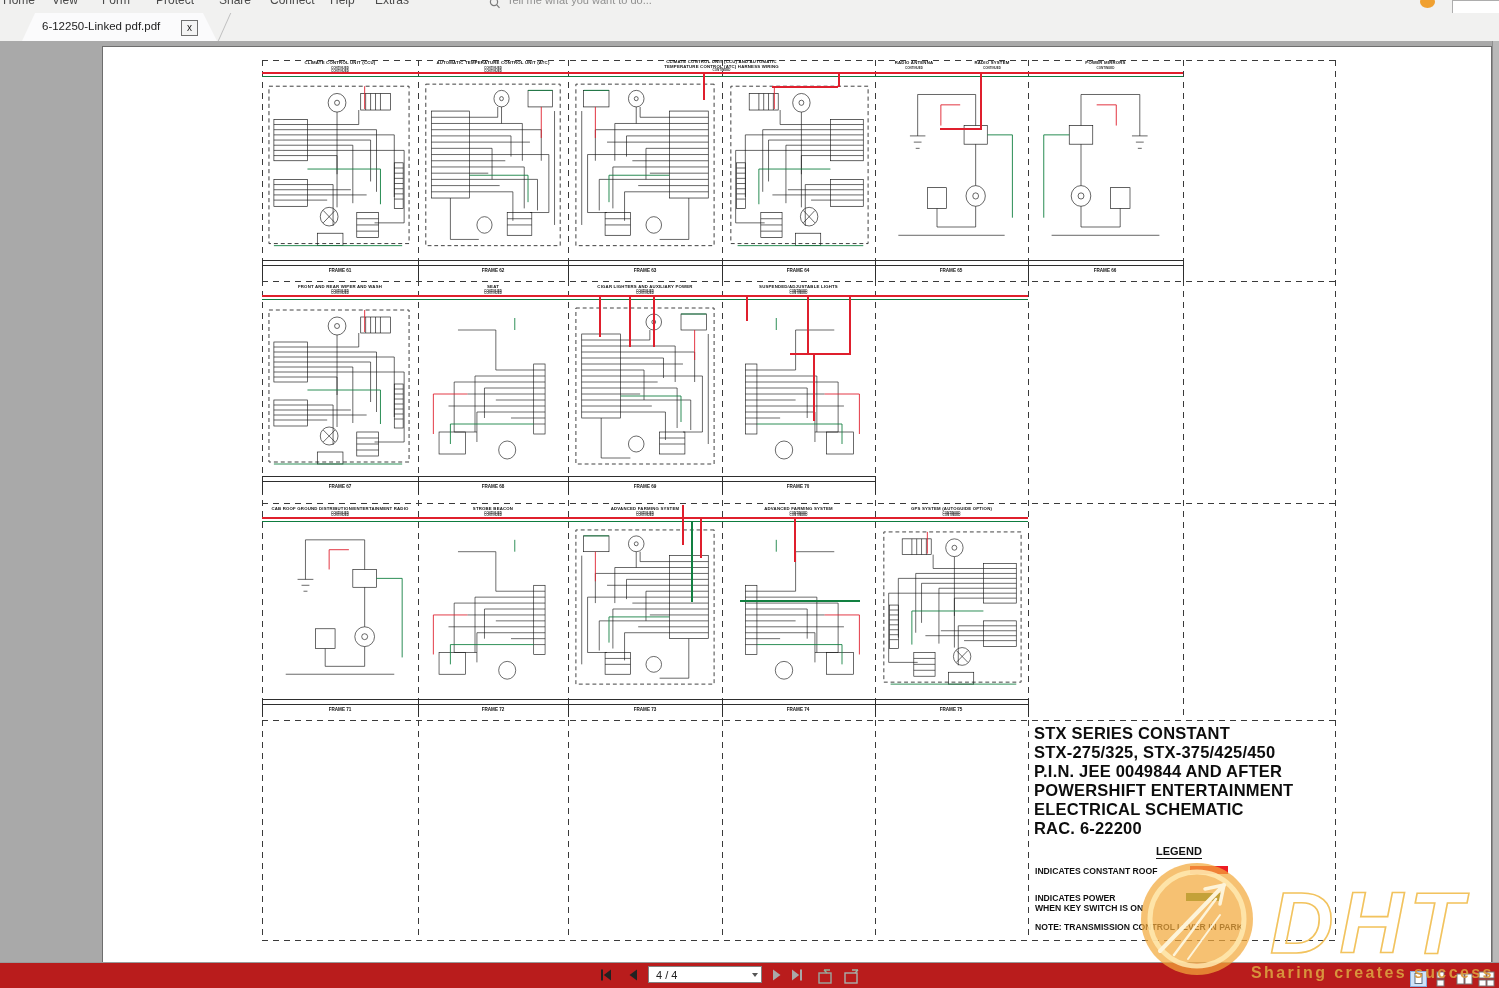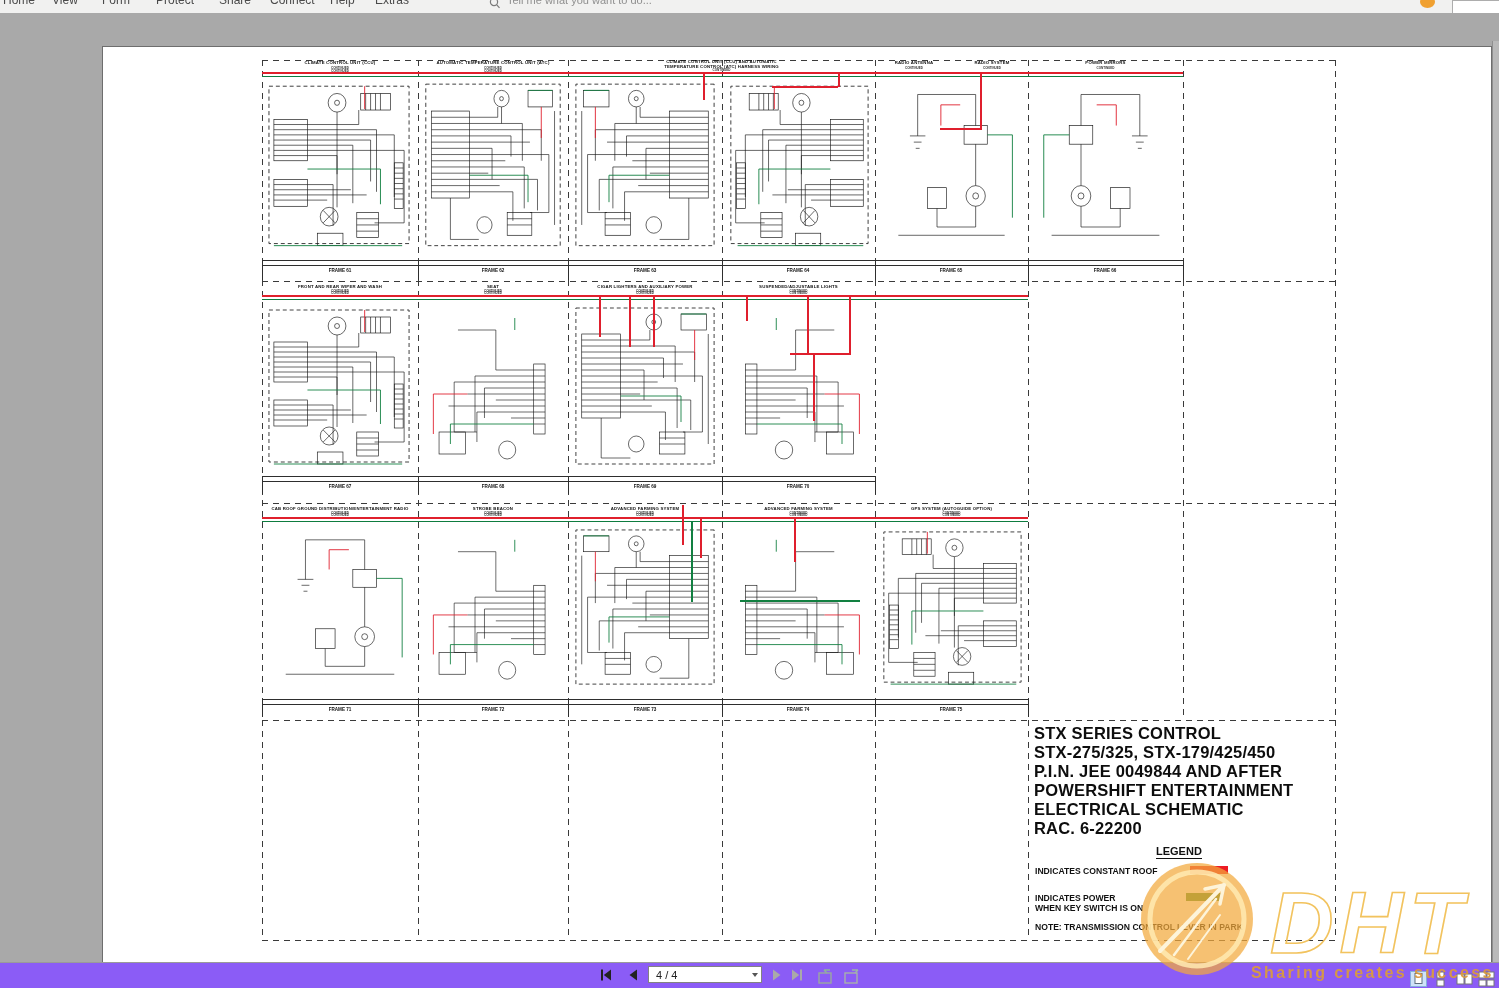--- a/index.html
+++ b/index.html
@@ -53,21 +53,21 @@
   .legend-head{position:absolute;font-size:11px;font-weight:bold;color:#111;border-bottom:1.4px solid #111;padding-bottom:1px;}
   .legend-txt{position:absolute;font-size:8.6px;font-weight:bold;color:#111;white-space:nowrap;line-height:10px;}
   .swatch{position:absolute;}
 
   
   .wm{position:absolute;z-index:60;pointer-events:none;}
   .wm-tagline{position:absolute;left:1243px;top:964px;z-index:61;font-size:16px;font-weight:bold;
               letter-spacing:2.4px;color:rgba(217,154,62,.95);white-space:nowrap;pointer-events:none;margin-left:8px;}
 
   
-  .statusbar{position:absolute;left:0;top:962px;width:1499px;height:26px;background:#8b5cf6;border-top:1px solid #9a9a9a;box-sizing:border-box;}
+  .statusbar{position:absolute;left:0;top:962px;width:1499px;height:26px;background:#b91c1c;border-top:1px solid #9a9a9a;box-sizing:border-box;}
   .navbtn{position:absolute;top:5px;width:14px;height:14px;}
   .pagebox{position:absolute;left:648px;top:3px;width:114px;height:17px;background:#fff;border:1px solid #828282;box-sizing:border-box;}
   .pagebox .val{position:absolute;left:7px;top:2px;font-size:11px;color:#222;}
   .pagebox .caret{position:absolute;right:3px;top:6px;width:0;height:0;border-left:3.5px solid transparent;border-right:3.5px solid transparent;border-top:4.5px solid #555;}
   .viewbtn{position:absolute;top:8px;width:17px;height:16px;}
 </style>
 </head>
 <body>
 
 <div class="screen">
@@ -159,20 +159,27 @@
     <span class="menu-item" style="left:375px">Extras</span>
     <svg class="abs" style="left:489px;top:-4px" width="11" height="14">
       <circle cx="5" cy="6" r="3.6" fill="none" stroke="#7a7a7a" stroke-width="1.2"></circle>
       <line x1="7.8" y1="8.8" x2="10.5" y2="11.8" stroke="#7a7a7a" stroke-width="1.2"></line>
     </svg>
     <span class="search-hint" style="left:507px">Tell me what you want to do...</span>
     <span class="orange-dot" style="left:1420px"></span>
     <span class="mini-input" style="left:1452px"></span>
   </div>
 
+  <div class="tabbar">
+    <div class="tab">
+      <span class="tab-title">6-12250-Linked pdf.pdf</span>
+      <span class="tab-close">x</span>
+    </div>
+    <div class="ghost-edge"></div>
+  </div>
 
   <div class="docarea">
     <div class="page"></div>
     <div class="vscroll"></div>
   </div>
 
   <div class="vdash" style="left:262px;top:60px;height:880px"></div>
   <div class="vdash" style="left:418px;top:60px;height:880px"></div>
   <div class="vdash" style="left:568px;top:60px;height:880px"></div>
   <div class="vdash" style="left:722px;top:60px;height:880px"></div>
@@ -344,22 +351,22 @@
   <div class="tick" style="left:722px;top:699px;height:18px"></div>
   <div class="tick" style="left:875px;top:699px;height:18px"></div>
   <div class="tick" style="left:1028px;top:699px;height:18px"></div>
   <div class="flabel" style="left:300px;top:707px;width:80px">FRAME 71</div>
   <div class="flabel" style="left:453px;top:707px;width:80px">FRAME 72</div>
   <div class="flabel" style="left:605px;top:707px;width:80px">FRAME 73</div>
   <div class="flabel" style="left:758px;top:707px;width:80px">FRAME 74</div>
   <div class="flabel" style="left:911px;top:707px;width:80px">FRAME 75</div>
 
   <div>
-    <div class="tb-line" style="left:1034px;top:724px">STX SERIES CONTROL</div>
-    <div class="tb-line" style="left:1034px;top:743px">STX-275/325, STX-179/425/450</div>
+    <div class="tb-line" style="left:1034px;top:724px">STX SERIES CONSTANT</div>
+    <div class="tb-line" style="left:1034px;top:743px">STX-275/325, STX-375/425/450</div>
     <div class="tb-line" style="left:1034px;top:762px">P.I.N. JEE 0049844 AND AFTER</div>
     <div class="tb-line" style="left:1034px;top:781px">POWERSHIFT ENTERTAINMENT</div>
     <div class="tb-line" style="left:1034px;top:800px">ELECTRICAL SCHEMATIC</div>
     <div class="tb-line" style="left:1034px;top:819px">RAC. 6-22200</div>
   </div>
 
   <div>
     <div class="legend-head" style="left:1156px;top:845px">LEGEND</div>
     <div class="legend-txt" style="left:1035px;top:866px">INDICATES CONSTANT ROOF</div>
     <div class="swatch" style="left:1190px;top:866px;width:38px;height:8px;background:#ed1c24"></div>

